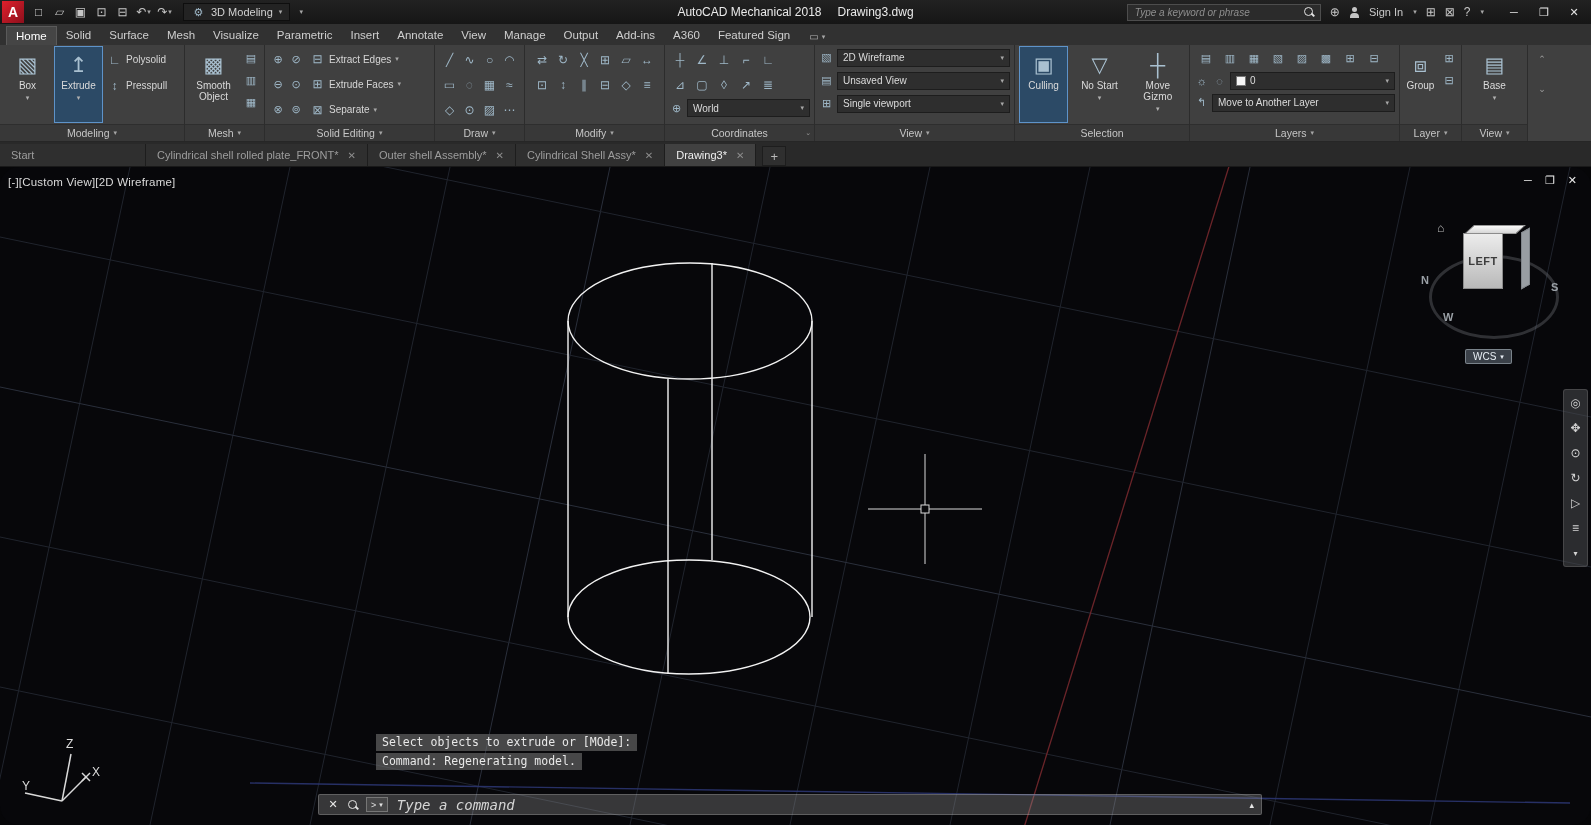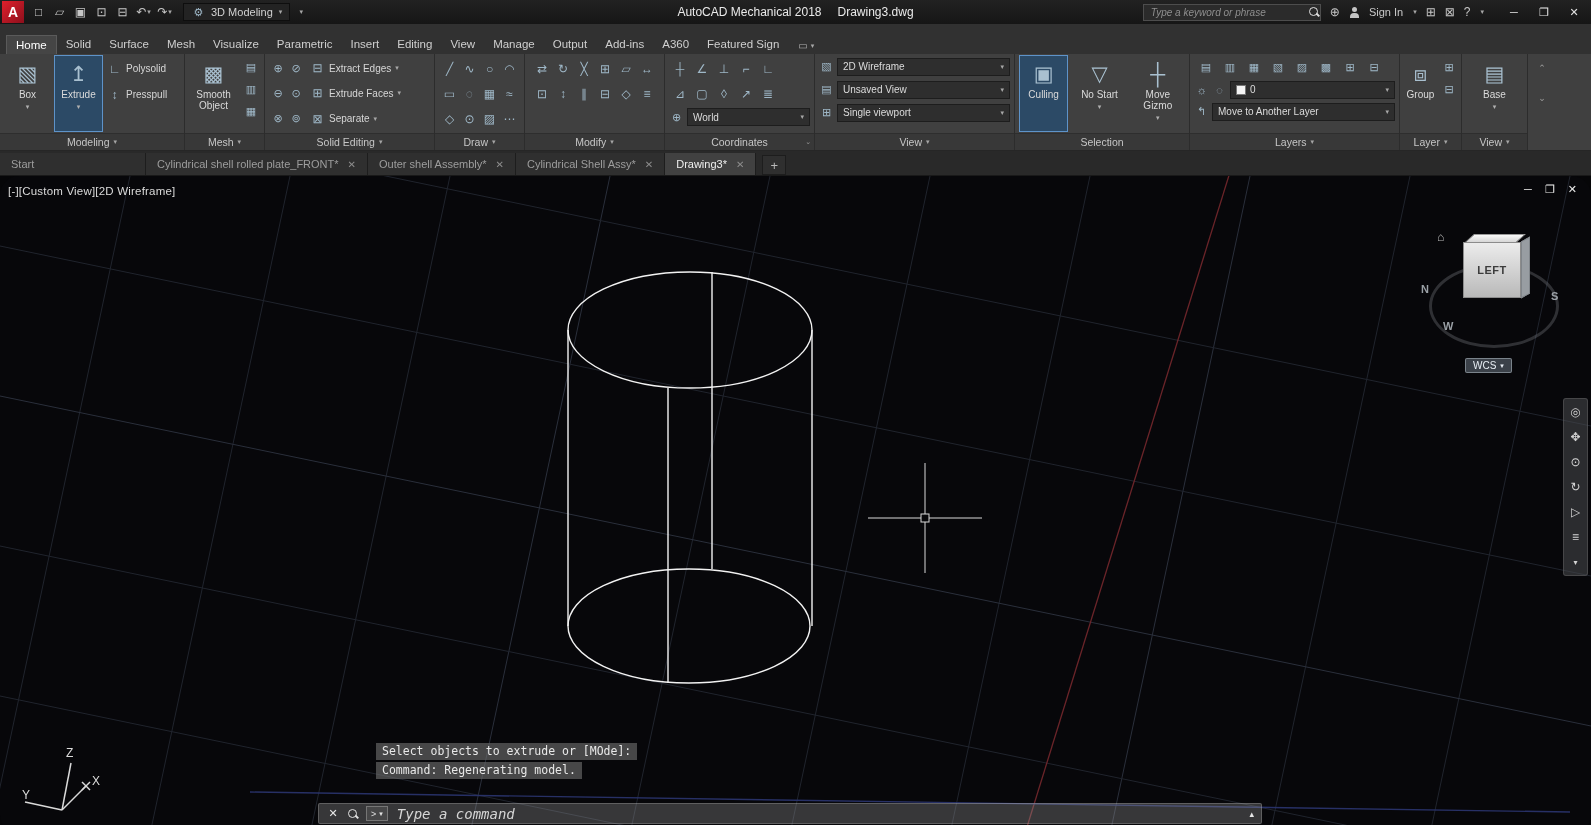--- a/index.html
+++ b/index.html
@@ -9,32 +9,32 @@
 
   
   .titlebar { height:24px; background:linear-gradient(#222,#161616); display:flex; align-items:center; color:#c9c9c9; font-size:11px; position:relative; }
   .logo { width:22px; height:22px; margin:1px 4px 1px 2px; background:linear-gradient(135deg,#e0202c,#8d0f1c); color:#fff; font-weight:bold; font-size:14px; display:flex; align-items:center; justify-content:center; }
   .qat { display:flex; align-items:center; }
   .qat-icon { width:21px; height:20px; display:flex; align-items:center; justify-content:center; color:#c6c6c6; font-size:12px; }
   .mini-caret { font-size:7px; color:#a7a7a7; margin-left:1px; }
   .workspace { display:flex; align-items:center; gap:5px; background:#232323; border:1px solid #0e0e0e; height:18px; padding:0 7px; margin-left:8px; color:#d2d2d2; }
   .title-center { position:absolute; left:50%; top:5px; transform:translateX(-50%); display:flex; gap:16px; color:#eaeaea; font-size:12px; white-space:nowrap; }
   .tb-right { margin-left:auto; display:flex; align-items:center; gap:9px; padding-right:2px; }
-  .search-box { display:flex; align-items:center; background:#2b2b2b; border:1px solid #4d4d4d; height:17px; width:178px; padding:0 5px; gap:21px; }
+  .search-box { display:flex; align-items:center; background:#2b2b2b; border:1px solid #4d4d4d; height:17px; width:194px; padding:0 5px; gap:21px; }
   .search-box input { flex:1; background:transparent; border:0; outline:0; color:#c2c2c2; font-style:italic; font-size:10px; font-family:"Liberation Sans",sans-serif; }
   .search-box input::placeholder { color:#8f8f8f; font-style:italic; }
   .person-icon { width:11px; height:11px; position:relative; }
   .person-icon::before { content:""; position:absolute; left:3px; top:0; width:5px; height:5px; border-radius:50%; background:#c4c4c4; }
   .person-icon::after { content:""; position:absolute; left:1px; top:6px; width:9px; height:5px; border-radius:4px 4px 0 0; background:#c4c4c4; }
   .tb-glyph { color:#c6c6c6; font-size:12px; display:flex; align-items:center; }
   .win-btns { display:flex; margin-left:6px; }
   .win-btn { width:30px; height:22px; display:flex; align-items:center; justify-content:center; color:#e3e3e3; font-size:11px; }
 
   
-  .ribbon-tabs { height:30px; background:#313131; display:flex; align-items:flex-end; padding-left:6px; font-size:11.5px; color:#cfcfcf; position:relative; }
+  .ribbon-tabs { height:21px; background:#313131; display:flex; align-items:flex-end; padding-left:6px; font-size:11.5px; color:#cfcfcf; position:relative; }
   .rtab { padding:3px 9px 4px; white-space:nowrap; }
   .rtab.active { background:#454545; color:#fff; border:1px solid #5a5a5a; border-bottom:none; padding-bottom:3px; }
   .ribbon-toggle { display:flex; align-items:center; gap:2px; margin-left:10px; color:#b5b5b5; font-size:10px; padding-bottom:3px; }
 
   
   .ribbon { height:97px; background:#404040; display:flex; border-bottom:1px solid #262626; }
   .panel { display:flex; flex-direction:column; border-right:1px solid #2c2c2c; flex:0 0 auto; }
   .panel-main { flex:1; display:flex; padding:2px 4px; gap:4px; overflow:hidden; }
   .panel-label { height:17px; background:#383838; border-top:1px solid #2e2e2e; display:flex; align-items:center; justify-content:center; gap:4px; font-size:10.5px; color:#c6c6c6; position:relative; }
   .panel-label .caret { font-size:7px; color:#a5a5a5; }
@@ -64,21 +64,21 @@
 
   
   .viewport { position:relative; height:658px; background:#07070a; overflow:hidden;border-radius:19px; }
   svg.scene { position:absolute; left:0; top:0; }
   .vp-label { position:absolute; left:8px; top:9px; font-size:11.5px; color:#dadada; letter-spacing:.2px; }
   .vp-controls { position:absolute; right:14px; top:7px; display:flex; gap:13px; color:#eaeaea; font-size:11px; }
 
   
   .viewcube { position:absolute; right:20px; top:52px; width:150px; height:152px; }
   .vc-ring { position:absolute; left:8px; top:36px; width:130px; height:84px; border:3px solid rgba(150,155,160,0.28); border-radius:50%; }
-  .vc-cube { position:absolute; left:42px; top:14px; width:58px; height:56px; background:linear-gradient(180deg,#ececec,#b9b9b9); border:1px solid #8c8c8c; color:#3c3c3c; font-size:11px; font-weight:bold; display:flex; align-items:center; justify-content:center; letter-spacing:.5px; }
+  .vc-cube { position:absolute; left:42px; top:14px; width:40px; height:56px; background:linear-gradient(180deg,#ececec,#b9b9b9); border:1px solid #8c8c8c; color:#3c3c3c; font-size:11px; font-weight:bold; display:flex; align-items:center; justify-content:center; letter-spacing:.5px; }
   .vc-top { position:absolute; left:48px; top:6px; width:52px; height:9px; background:linear-gradient(#fafafa,#d6d6d6); transform:skewX(-48deg); border:1px solid #9a9a9a; }
   .vc-side { position:absolute; left:100px; top:11px; width:9px; height:57px; background:#989da2; transform:skewY(-28deg); border:1px solid #80858a; }
   .vc-home { position:absolute; left:16px; top:2px; color:#b7b7b7; font-size:12px; }
   .vc-letter { position:absolute; color:#9aa0a6; font-size:11px; font-weight:bold; }
   .wcs-btn { position:absolute; left:44px; top:130px; display:flex; align-items:center; gap:4px; background:rgba(125,138,150,0.45); border:1px solid rgba(175,185,195,0.55); border-radius:2px; padding:1px 7px; font-size:10px; color:#e8eef4; }
   .wcs-btn .caret { font-size:7px; }
 
   
   .navbar { position:absolute; right:3px; top:222px; width:25px; background:rgba(72,74,78,0.55); border:1px solid rgba(120,120,120,0.35); border-radius:3px; display:flex; flex-direction:column; align-items:center; padding:5px 0; gap:9px; color:#d4d4d4; font-size:12px; }
   .nav-icon { width:18px; height:16px; display:flex; align-items:center; justify-content:center; }
@@ -152,21 +152,21 @@
   </div>
 
   <div class="ribbon-tabs">
     <span class="rtab active">Home</span>
     <span class="rtab">Solid</span>
     <span class="rtab">Surface</span>
     <span class="rtab">Mesh</span>
     <span class="rtab">Visualize</span>
     <span class="rtab">Parametric</span>
     <span class="rtab">Insert</span>
-    <span class="rtab">Editing</span>
+    <span class="rtab">Annotate</span>
     <span class="rtab">View</span>
     <span class="rtab">Manage</span>
     <span class="rtab">Output</span>
     <span class="rtab">Add-ins</span>
     <span class="rtab">A360</span>
     <span class="rtab">Featured Sign</span>
     <span class="ribbon-toggle">▭<span class="mini-caret">▾</span></span>
   </div>
 
   <div class="ribbon">

